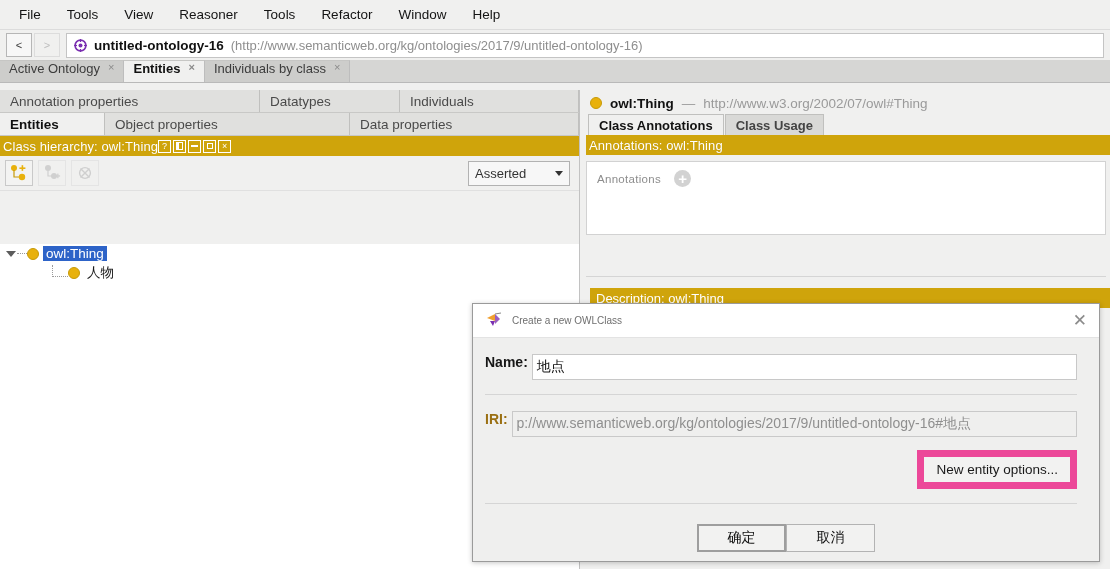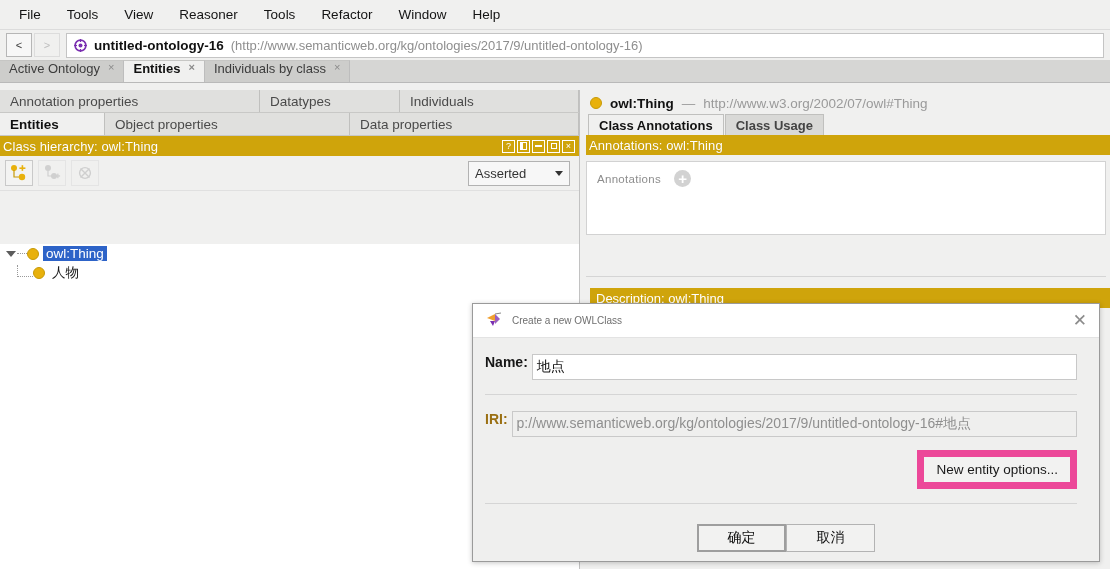--- a/index.html
+++ b/index.html
@@ -88,21 +88,21 @@
   .prop-tab.w1{width:260px;box-sizing:border-box;}
   .prop-tab.w2{width:140px;box-sizing:border-box;}
   .prop-tab.w3{flex:1;}
   .prop-tab.c1{width:105px;box-sizing:border-box;}
   .prop-tab.c2{width:245px;box-sizing:border-box;}
   .prop-tab.c3{flex:1;}
 
   
   .gold-header{
     height:20px;background:#cfa40b;
-    display:flex;align-items:center;justify-content:space-between;
+    display:flex;align-items:center;
     padding:0 4px 0 3px;color:#fff;font-size:13px;
   }
   .gold-header .title{letter-spacing:.1px;text-shadow:0 0 1px rgba(0,0,0,.12);}
   .hdr-btns{display:flex;gap:2px;align-items:center;}
   .hdr-btn{
     width:13px;height:13px;border:1.4px solid #fff;
     display:flex;align-items:center;justify-content:center;
     font-size:9px;line-height:1;color:#fff;box-sizing:border-box;
   }
   .hdr-btn .bar{width:7px;height:2px;background:#fff;}
@@ -129,21 +129,21 @@
   .tree-wrap{position:absolute;left:0;right:0;top:154px;bottom:0;background:#fff;}
   .tree-node{display:flex;align-items:center;height:19px;font-size:13.5px;padding-left:4px;}
   .twisty{
     width:13px;display:flex;align-items:center;justify-content:center;
   }
   .twisty i{width:0;height:0;border-left:5px solid transparent;border-right:5px solid transparent;border-top:6px solid #5c5c5c;display:block;}
   .dash{width:10px;border-top:1px dotted #9a9a9a;height:1px;}
   .dot{width:12px;height:12px;border-radius:50%;background:#e8b10c;border:1px solid #c79a07;box-sizing:border-box;flex:0 0 12px;}
   .node-label{margin-left:4px;padding:0 3px;white-space:nowrap;}
   .node-label.sel{background:#2d63c8;color:#fff;}
-  .child-row{padding-left:17px;}
+  .child-row{padding-left:17px;margin-left:35px;}
   .elbow{
     width:16px;height:12px;border-left:1px dotted #9a9a9a;border-bottom:1px dotted #9a9a9a;
     margin-bottom:4px;box-sizing:border-box;
   }
 
   
   .entity-header{
     height:22px;display:flex;align-items:center;gap:8px;padding:2px 0 0 10px;
     font-size:13.5px;background:#f0f0ef;
   }

